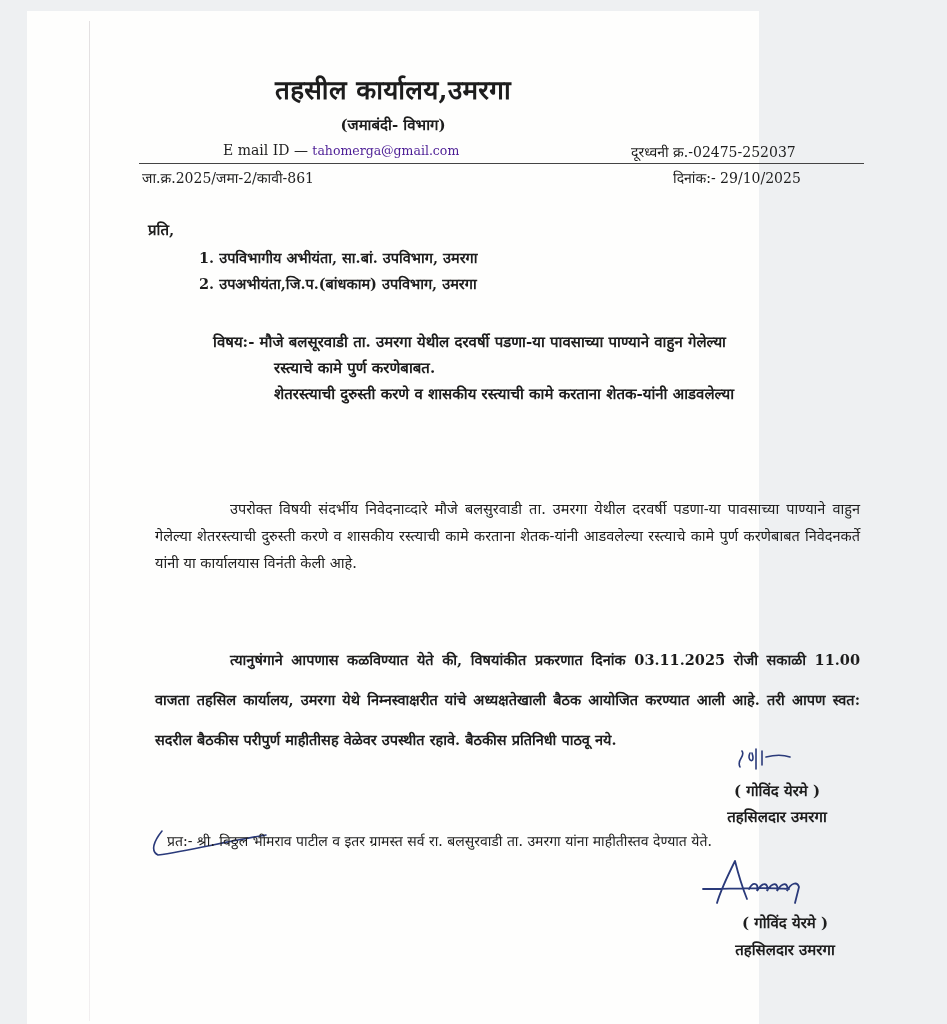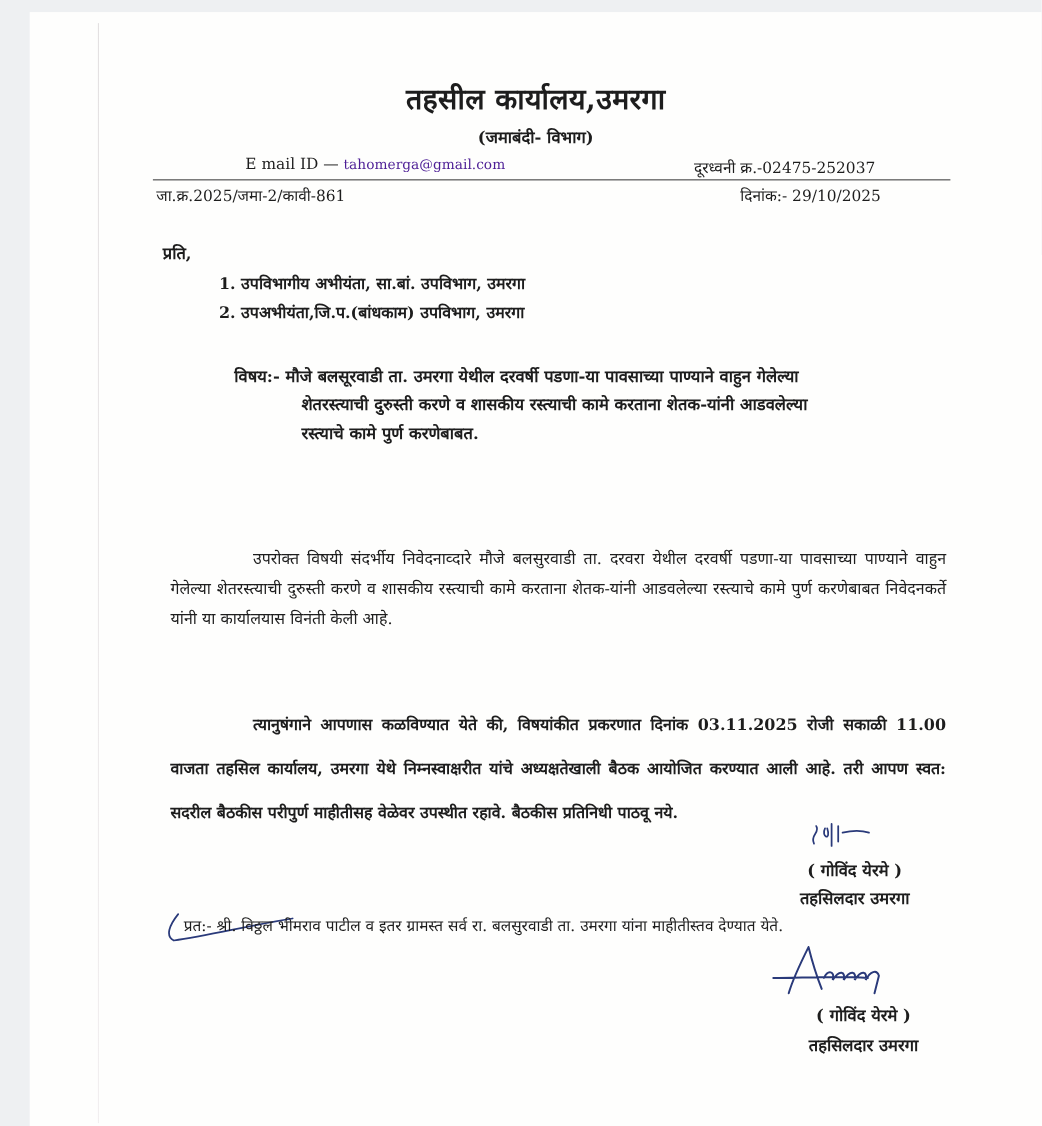--- a/index.html
+++ b/index.html
@@ -5,21 +5,21 @@
     html, body { margin: 0; padding: 0; }
     body {
       width: 947px; height: 1024px; overflow: hidden;
       background: #eef0f2;
       font-family: "DejaVu Serif", serif;
       color: #1d1d1d;
       position: relative;
     }
     .page {
       position: absolute; left: 27px; top: 11px;
-      width: 920px; height: 1013px;
+      width: 732px; height: 1013px;
       background: #fefefd;
       text-decoration: underline;
     }
     .fold {
       position: absolute; left: 62px; top: 10px; width: 1px; height: 1000px;
       background: linear-gradient(#d8d4d6, #ece8ea);
       opacity: .7;
     }
     .abs { position: absolute; white-space: nowrap; }
     .title { left: 0; right: 0; top: 60px; text-align: center; font-size: 26px; font-weight: bold; letter-spacing: .3px; }
@@ -71,26 +71,26 @@
   <div class="abs ref">जा.क्र.2025/जमा-2/कावी-861</div>
   <div class="abs date">दिनांक:- 29/10/2025</div>
 
 
   <div class="abs to">प्रति,</div>
   <div class="abs recipient r1">1. उपविभागीय अभीयंता, सा.बां. उपविभाग, उमरगा</div>
   <div class="abs recipient r2">2. उपअभीयंता,जि.प.(बांधकाम) उपविभाग, उमरगा</div>
 
   <div class="abs subject">
     <div><span>विषय:-</span> <span>मौजे बलसूरवाडी ता. उमरगा येथील दरवर्षी पडणा-या पावसाच्या पाण्याने वाहुन गेलेल्या</span></div>
+    <div class="subject-indent">रस्त्याचे कामे पुर्ण करणेबाबत.</div>
     <div class="subject-indent">शेतरस्त्याची दुरुस्ती करणे व शासकीय रस्त्याची कामे करताना शेतक-यांनी आडवलेल्या</div>
-    <div class="subject-indent">रस्त्याचे कामे पुर्ण करणेबाबत.</div>
   </div>
 
 
-  <div class="abs para p1">उपरोक्त विषयी संदर्भीय निवेदनाव्दारे मौजे बलसुरवाडी ता. दरवरा येथील दरवर्षी पडणा-या पावसाच्या पाण्याने वाहुन गेलेल्या शेतरस्त्याची दुरुस्ती करणे व शासकीय रस्त्याची कामे करताना शेतक-यांनी आडवलेल्या रस्त्याचे कामे पुर्ण करणेबाबत निवेदनकर्ते यांनी या कार्यालयास विनंती केली आहे.</div>
+  <div class="abs para p1">उपरोक्त विषयी संदर्भीय निवेदनाव्दारे मौजे बलसुरवाडी ता. उमरगा येथील दरवर्षी पडणा-या पावसाच्या पाण्याने वाहुन गेलेल्या शेतरस्त्याची दुरुस्ती करणे व शासकीय रस्त्याची कामे करताना शेतक-यांनी आडवलेल्या रस्त्याचे कामे पुर्ण करणेबाबत निवेदनकर्ते यांनी या कार्यालयास विनंती केली आहे.</div>
   <div class="abs para p2">त्यानुषंगाने आपणास कळविण्यात येते की, विषयांकीत प्रकरणात दिनांक 03.11.2025 रोजी सकाळी 11.00 वाजता तहसिल कार्यालय, उमरगा येथे निम्नस्वाक्षरीत यांचे अध्यक्षतेखाली बैठक आयोजित करण्यात आली आहे. तरी आपण स्वत: सदरील बैठकीस परीपुर्ण माहीतीसह वेळेवर उपस्थीत रहावे. बैठकीस प्रतिनिधी पाठवू नये.</div>
 
   <svg class="abs sig1" viewBox="0 0 60 36">
     <path d="M8 22 C4 14, 14 12, 10 6 M18 8 C14 16, 24 20, 20 8 M24 24 L24 4 M30 20 L30 6 M34 12 C42 10, 52 10, 58 12" fill="none" stroke="#2a3a7a" stroke-width="1.6" stroke-linecap="round"></path>
   </svg>
   <div class="abs sig-name sn1">( गोविंद येरमे )</div>
   <div class="abs sig-name sd1">तहसिलदार उमरगा</div>
 
   <svg class="abs strike-mark" viewBox="0 0 120 30">
     <path d="M14 2 C6 12, 2 22, 10 26 C40 22, 80 12, 118 6" fill="none" stroke="#2a3a7a" stroke-width="1.6" stroke-linecap="round"></path>

